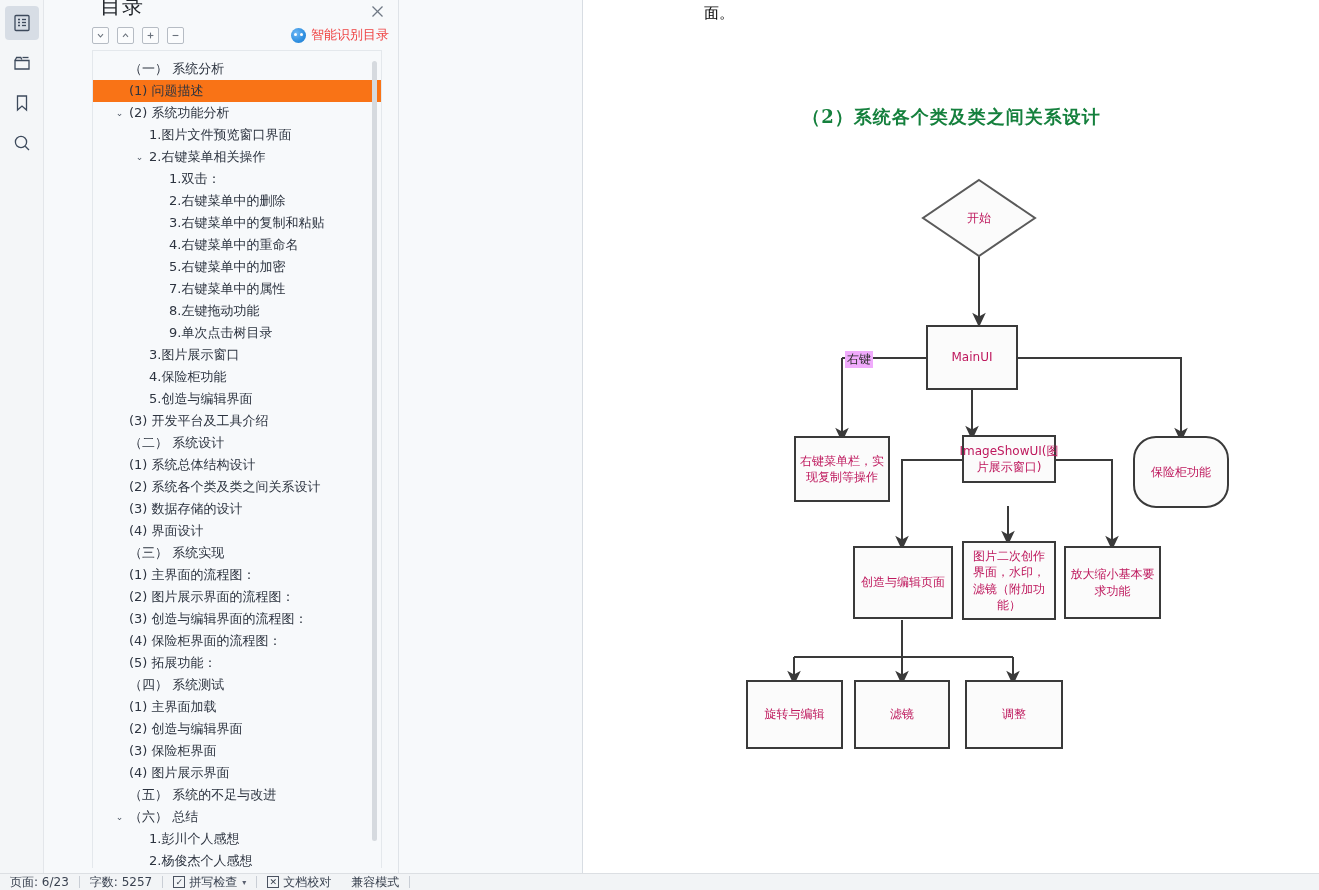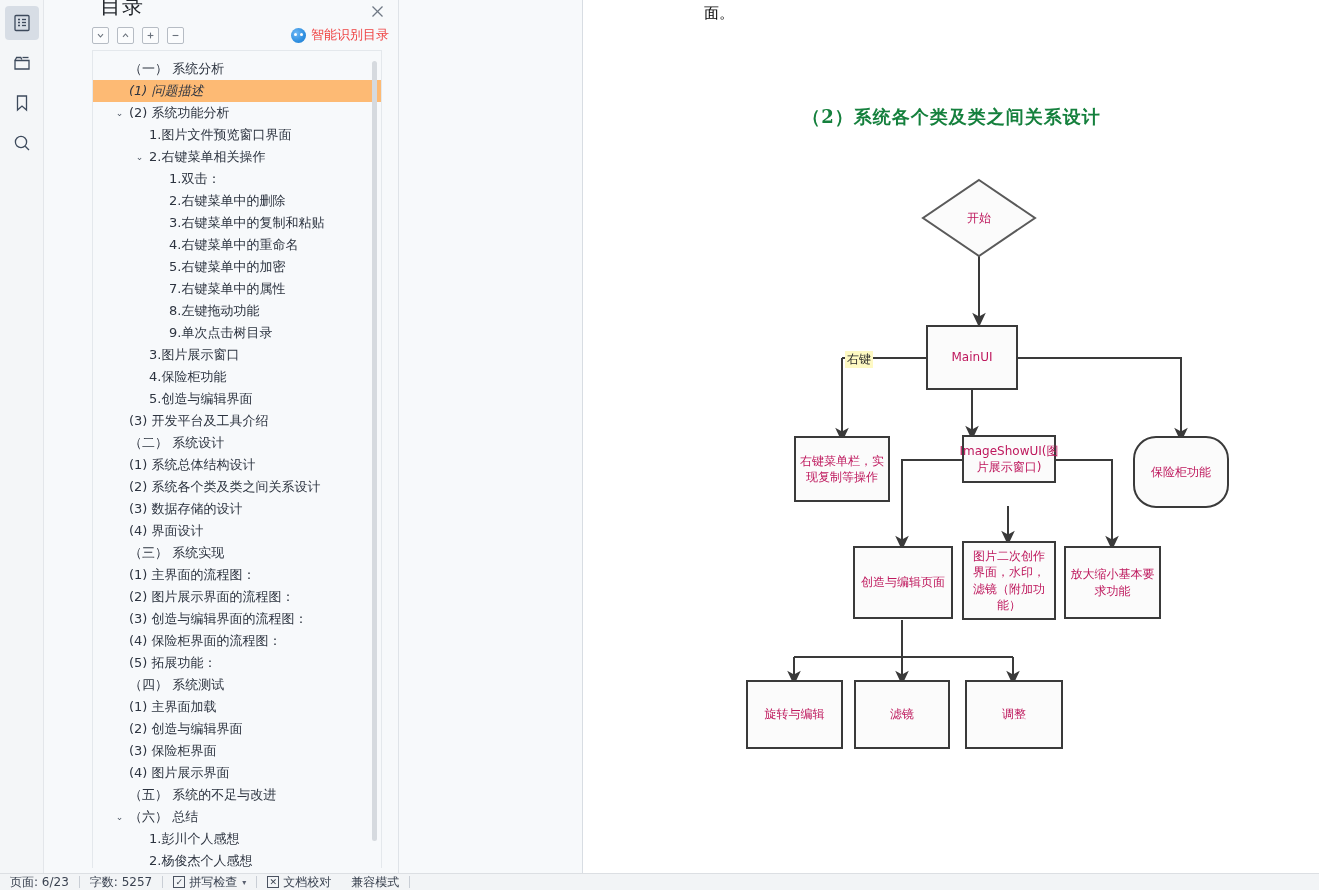--- a/index.html
+++ b/index.html
@@ -118,21 +118,21 @@
   .toc-item {
     position: relative;
     height: 22px;
     line-height: 22px;
     font-size: 13px;
     color: #2d3440;
     white-space: nowrap;
     font-family: "DejaVu Sans", sans-serif;
     cursor: pointer;
   }
-  .toc-item.sel { background: #fdba74; font-style: italic; }
+  .toc-item.sel { background: #f97316; }
   .toc-text { display: inline-block; }
   .caret {
     position: absolute;
     width: 13px; height: 22px;
     line-height: 22px;
     text-align: center;
     color: #4c5563;
     font-size: 9px;
     cursor: pointer;
   }
@@ -194,21 +194,21 @@
     padding: 2px 4px;
   }
   .node.dia {
     border: none; background: none;
   }
   .edge-label {
     position: absolute;
     font-family: "DejaVu Sans", sans-serif;
     font-size: 12px;
     color: #2b2b2b;
-    background: #fef9c3;
+    background: #f0abfc;
     padding: 0 2px;
   }
 
   
   #statusbar {
     position: absolute; left: 0; top: 873px;
     width: 1319px; height: 17px;
     background: #f2f4f6;
     border-top: 1px solid #dcdfe3;
     display: flex; align-items: center;

